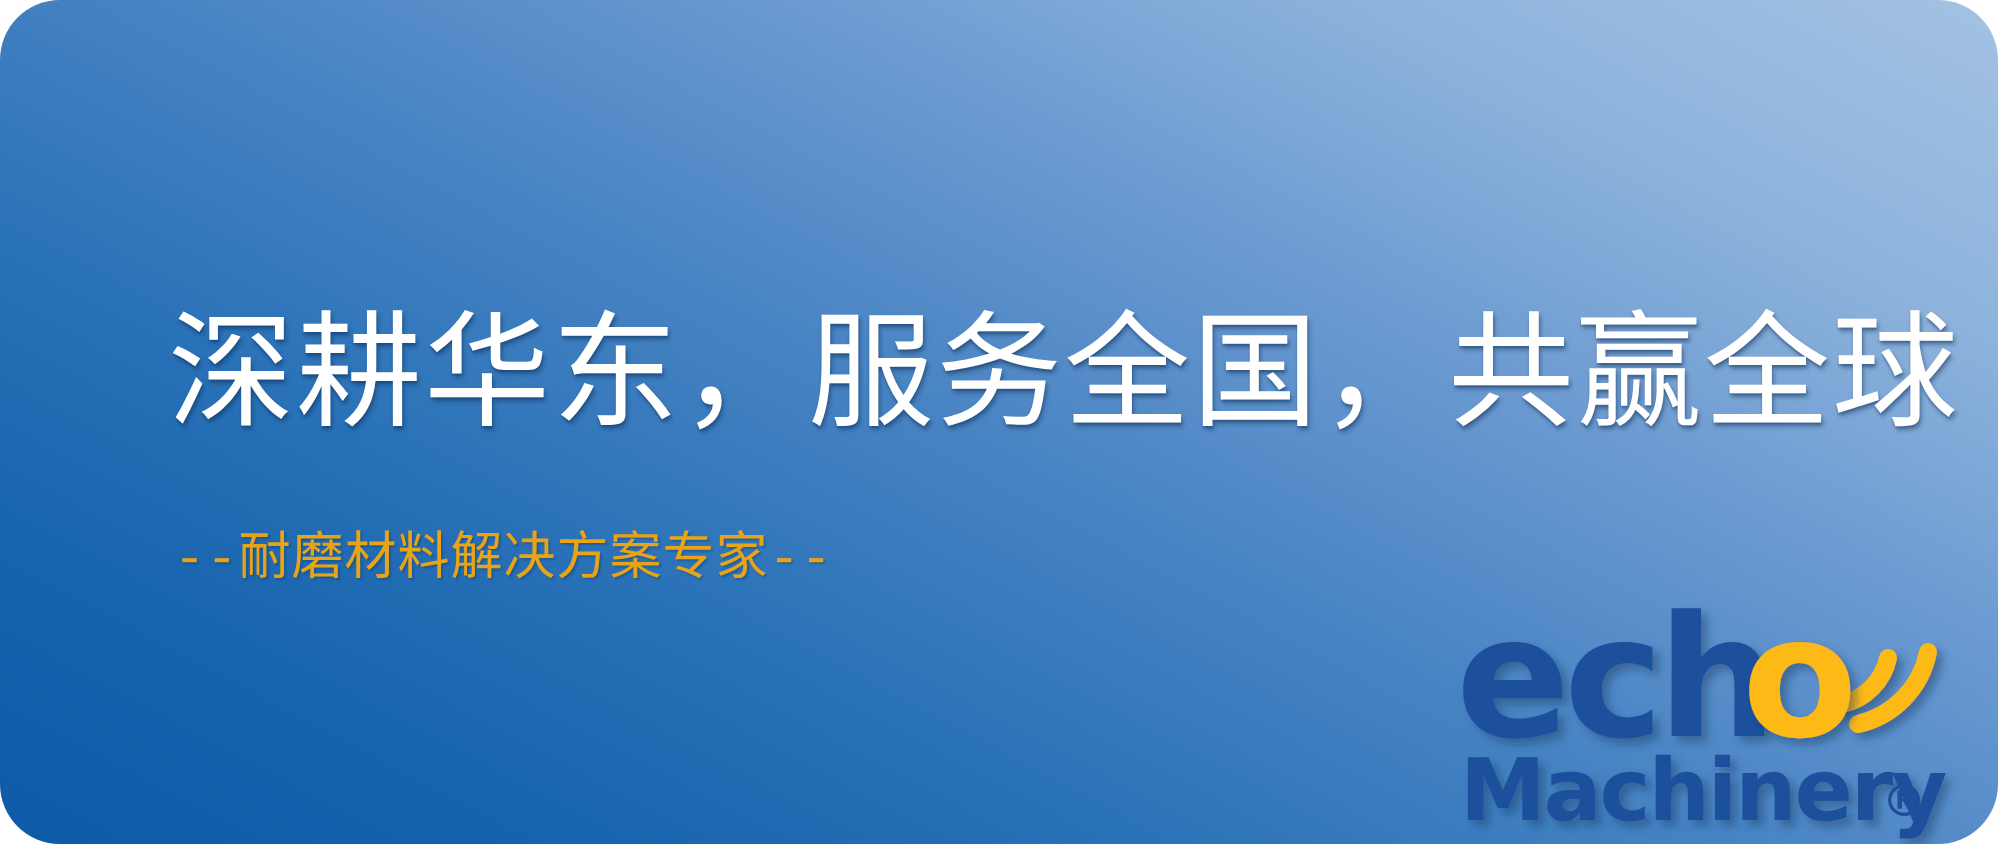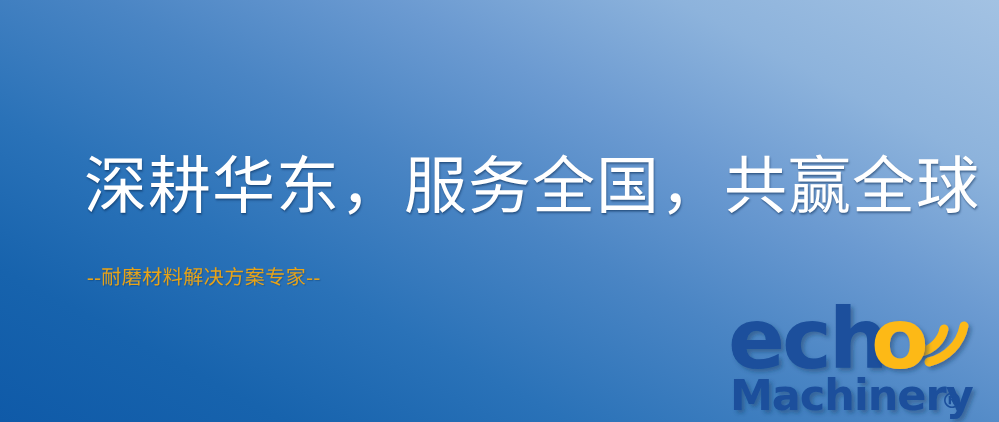--- a/index.html
+++ b/index.html
@@ -19,20 +19,21 @@
       linear-gradient(28deg,
         #0f5aa8 0%,
         #1763ad 16%,
         #2a72b8 32%,
         #4a85c4 50%,
         #6b9ad1 66%,
         #8db3dc 82%,
         #a3c2e3 100%);
     font-family: "Liberation Sans", sans-serif;
     user-select: none;
+    border-radius: 30px;
   }
 
   
   .headline {
     position: absolute;
     left: 84px;
     top: 152px;
     font-family: "Liberation Serif", "DejaVu Serif", serif;
     font-size: 63px;
     line-height: 1.12;
@@ -42,22 +43,22 @@
     text-shadow:
       1px 2px 2px rgba(8, 40, 80, 0.38),
       0 1px 1px rgba(8, 40, 80, 0.25);
   }
 
   
   .subtitle {
     position: absolute;
     left: 87px;
     top: 265px;
-    font-family: Liberation Serif, serif;
-    font-size: 20px;
+    font-family: Liberation Mono, monospace;
+    font-size: 26px;
     line-height: 1.2;
     color: #e8a317;
     letter-spacing: 0.5px;
     white-space: nowrap;
     text-shadow: 1px 1px 1px rgba(10, 45, 85, 0.30);
   }
 
   
   .logo {
     position: absolute;

